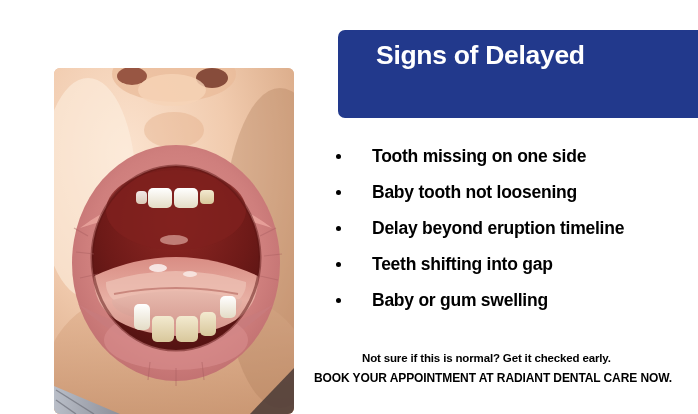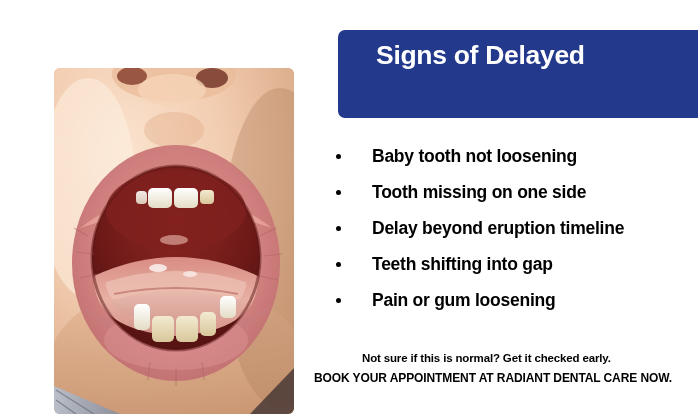--- a/index.html
+++ b/index.html
@@ -247,41 +247,41 @@
   <div class="content-panel">
 
     <div class="title-banner">
       <div class="title-line">Signs of Delayed</div>
     </div>
 
     <div class="bullet-list">
 
       <div class="bullet-row">
         <span class="bullet-dot"></span>
+        <span class="bullet-text">Tooth missing on one side</span>
+      </div>
+
+      <div class="bullet-row">
+        <span class="bullet-dot"></span>
         <span class="bullet-text">Baby tooth not loosening</span>
       </div>
 
       <div class="bullet-row">
         <span class="bullet-dot"></span>
-        <span class="bullet-text">Tooth missing on one side</span>
-      </div>
-
-      <div class="bullet-row">
-        <span class="bullet-dot"></span>
         <span class="bullet-text">Delay beyond eruption timeline</span>
       </div>
 
       <div class="bullet-row">
         <span class="bullet-dot"></span>
         <span class="bullet-text">Teeth shifting into gap</span>
       </div>
 
       <div class="bullet-row">
         <span class="bullet-dot"></span>
-        <span class="bullet-text">Pain or gum loosening</span>
+        <span class="bullet-text">Baby or gum swelling</span>
       </div>
 
     </div>
 
     <div class="footer">
       <div class="footer-line1">Not sure if this is normal? Get it checked early.</div>
       <div class="footer-line2">BOOK YOUR APPOINTMENT AT RADIANT DENTAL CARE NOW.</div>
     </div>
 
   </div>

